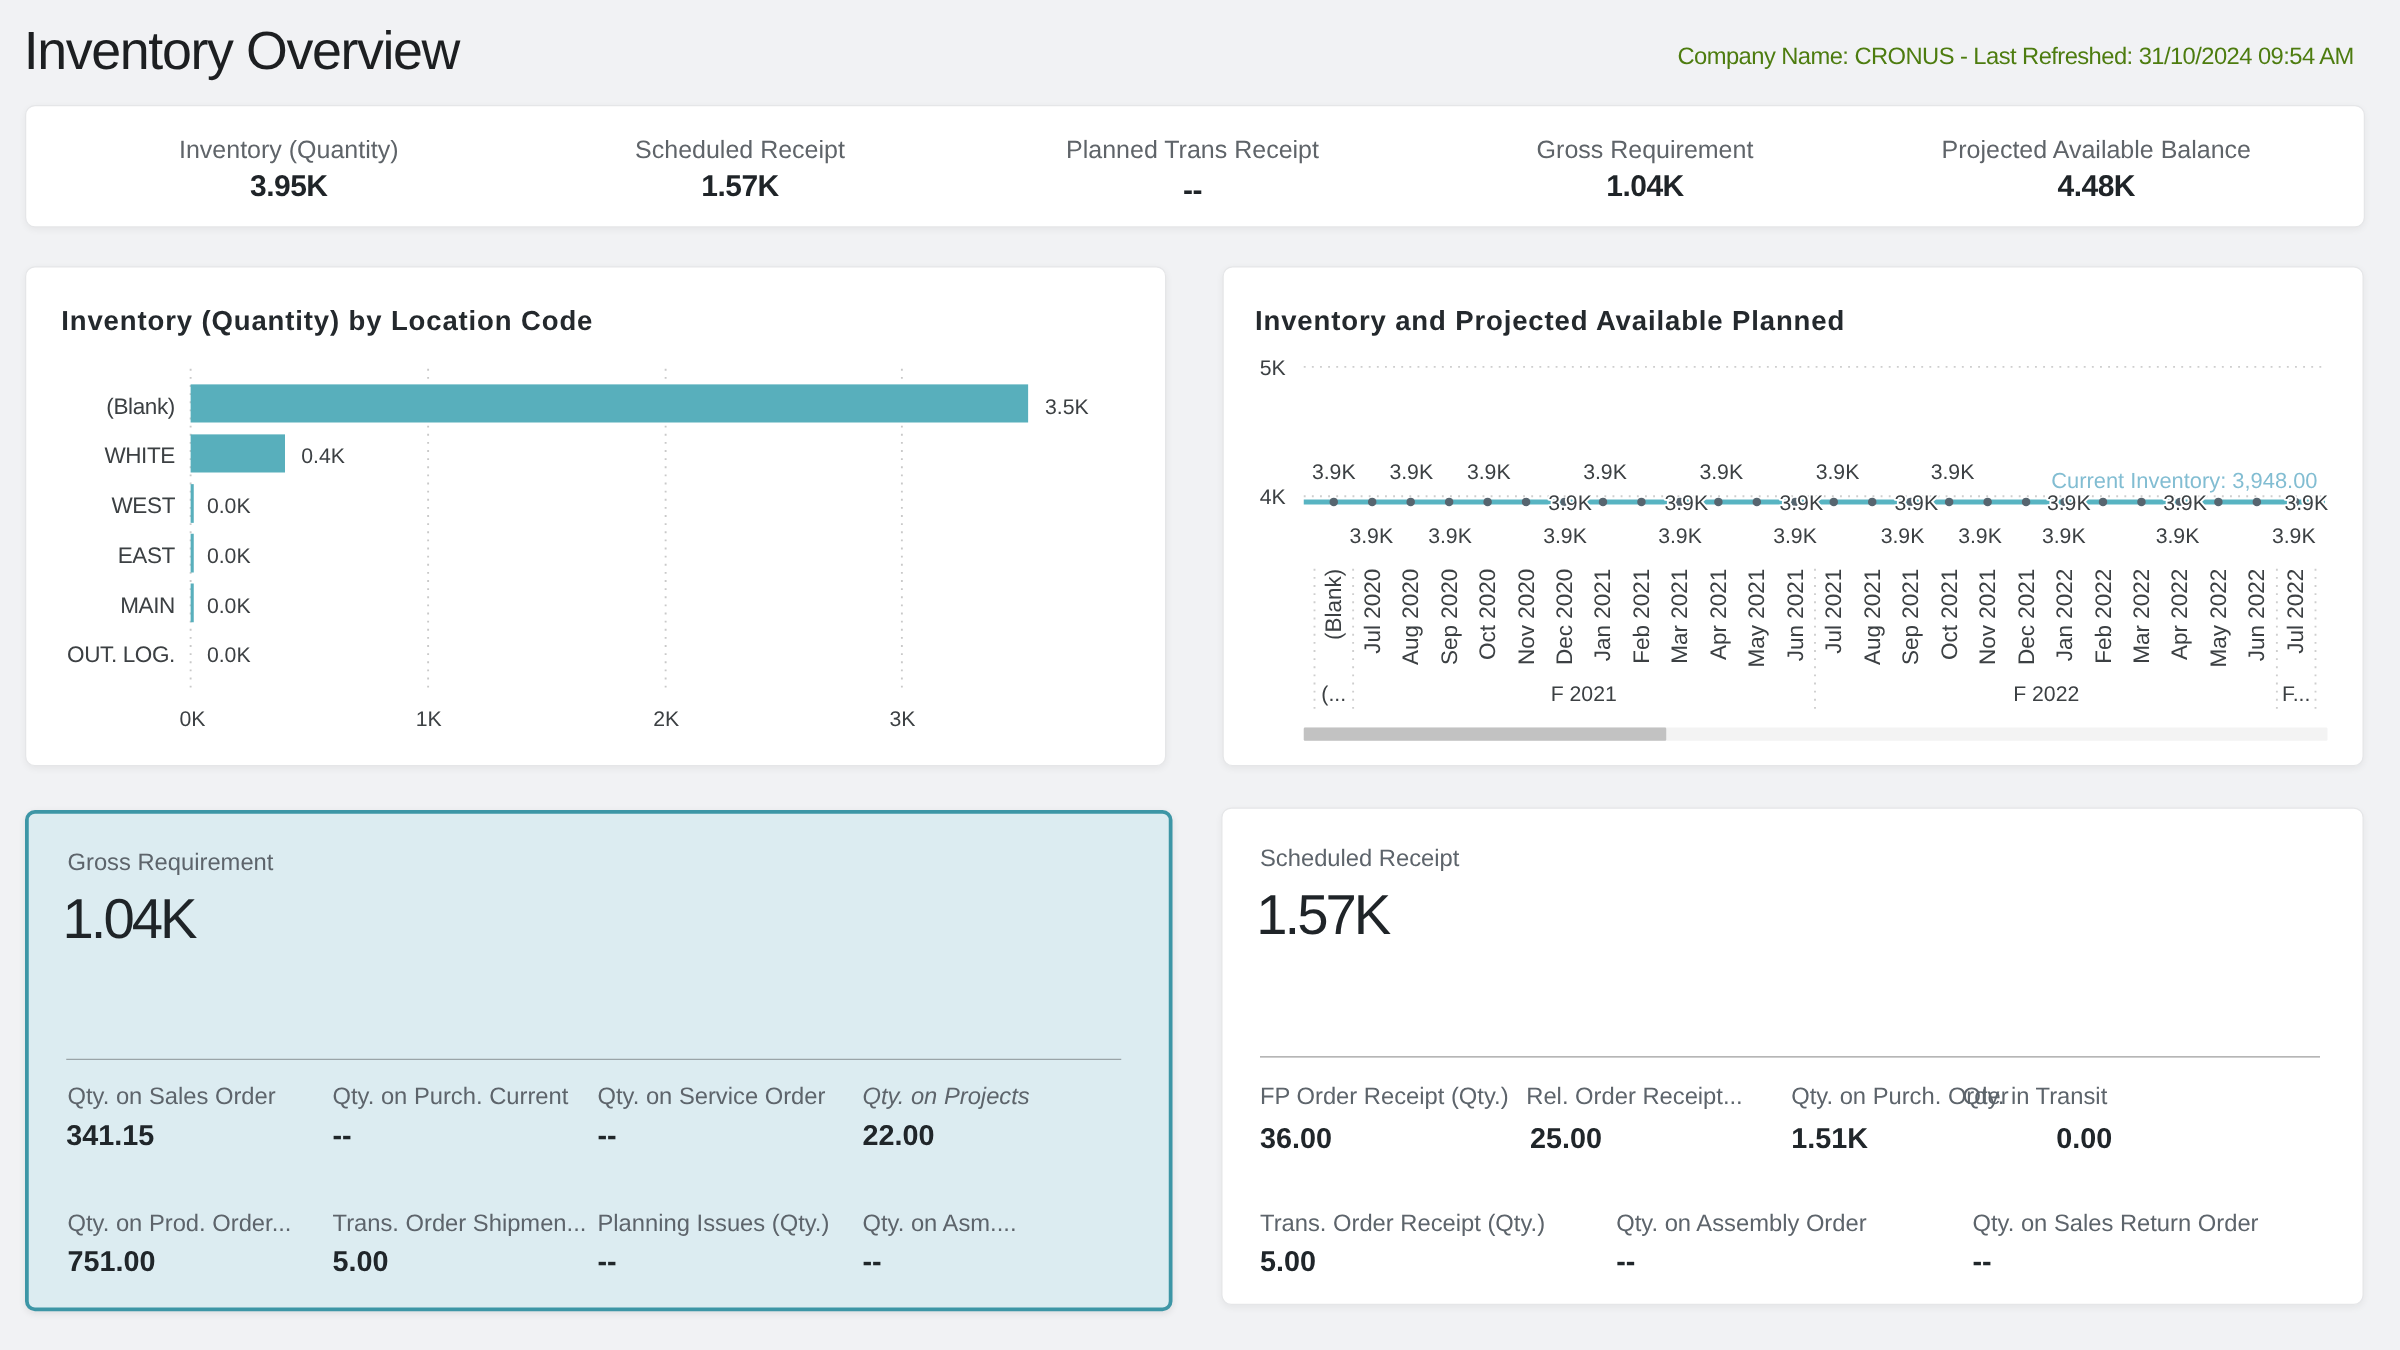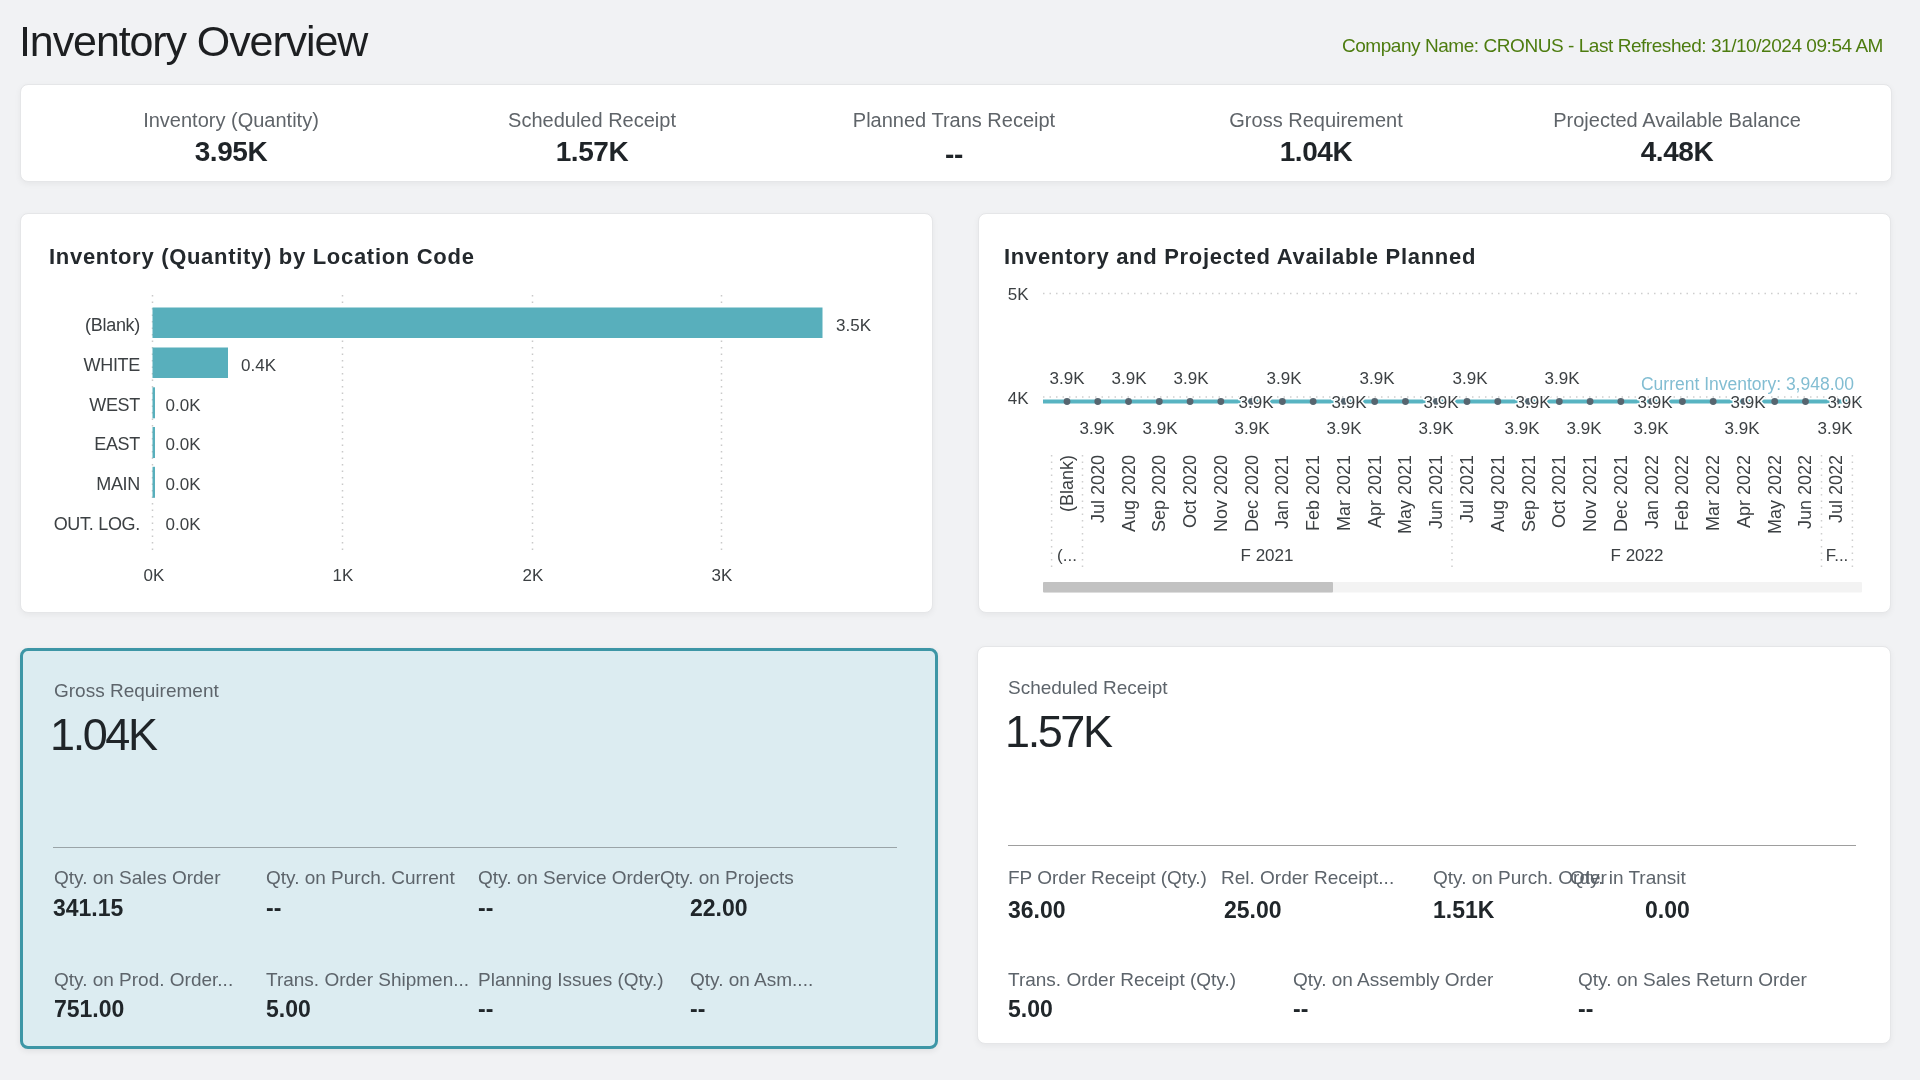--- a/index.html
+++ b/index.html
@@ -2,21 +2,21 @@
 <html><head>
 <meta charset="utf-8">
 <style>
   * { margin:0; padding:0; box-sizing:border-box; }
   html,body { width:1920px; height:1080px; overflow:hidden; }
   body { background:#f1f2f4; font-family:"Liberation Sans", sans-serif; position:relative; }
   .abs { position:absolute; }
   .card { position:absolute; background:#fff; border:1px solid #e5e6e8; border-radius:8px;
           box-shadow:0 2px 6px rgba(0,0,0,0.05); }
   .kpilabel { position:absolute; transform:translateX(-50%); font-size:20px; color:#5f6469; white-space:nowrap; }
-  .kpival   { position:absolute; transform:translateX(-50%); font-size:28px; letter-spacing:-0.4px; font-weight:bold; color:#1f2428; white-space:nowrap; }
+  .kpival   { position:absolute; transform:translateX(-50%); font-size:24px; letter-spacing:-0.4px; font-weight:bold; color:#1f2428; white-space:nowrap; }
   .sublabel { position:absolute; font-size:19px; color:#5d646b; white-space:nowrap; }
   .subval   { position:absolute; font-size:23px; font-weight:bold; color:#20262a; white-space:nowrap; }
   .ctitle   { position:absolute; font-size:22px; font-weight:bold; letter-spacing:0.7px; color:#24292d; white-space:nowrap; }
 </style>
 </head>
 <body>
 
 <div class="abs" style="left:19px; top:17px; font-size:43px; letter-spacing:-1.1px; color:#1d1f21;">Inventory Overview</div>
 <div class="abs" style="left:1883px; top:35px; transform:translateX(-100%); font-size:19px; letter-spacing:-0.45px; color:#4d7c0f; white-space:nowrap;">Company Name: CRONUS - Last Refreshed: 31/10/2024 09:54 AM</div>
 
@@ -185,21 +185,21 @@
 <div class="abs" style="left:20px; top:648px; width:918px; height:401px; background:#dcecf1; border:3px solid #3d96a6; border-radius:8px; box-shadow:0 2px 6px rgba(0,0,0,0.08);"></div>
 <div class="sublabel" style="left:54px; top:680px;">Gross Requirement</div>
 <div class="abs" style="left:50px; top:709px; font-size:45px; letter-spacing:-2.4px; color:#1f2428;">1.04K</div>
 <div class="abs" style="left:53px; top:847px; width:844px; height:1px; background:#9aa4a8;"></div>
 <div class="sublabel" style="left:54px;  top:867px;">Qty. on Sales Order</div>
 <div class="subval" style="left:53px;  top:895px;">341.15</div>
 <div class="sublabel" style="left:266px; top:867px;">Qty. on Purch. Current</div>
 <div class="subval" style="left:266px; top:895px;">--</div>
 <div class="sublabel" style="left:478px; top:867px;">Qty. on Service Order</div>
 <div class="subval" style="left:478px; top:895px;">--</div>
-<div class="sublabel" style="left:660px; top:867px;">Qty. on Projects</div>
+<div class="sublabel" style="left:690px; top:867px;font-style:italic;">Qty. on Projects</div>
 <div class="subval" style="left:690px; top:895px;">22.00</div>
 <div class="sublabel" style="left:54px;  top:969px;">Qty. on Prod. Order...</div>
 <div class="subval" style="left:54px;  top:996px;">751.00</div>
 <div class="sublabel" style="left:266px; top:969px;">Trans. Order Shipmen...</div>
 <div class="subval" style="left:266px; top:996px;">5.00</div>
 <div class="sublabel" style="left:478px; top:969px;">Planning Issues (Qty.)</div>
 <div class="subval" style="left:478px; top:996px;">--</div>
 <div class="sublabel" style="left:690px; top:969px;">Qty. on Asm....</div>
 <div class="subval" style="left:690px; top:996px;">--</div>
 

